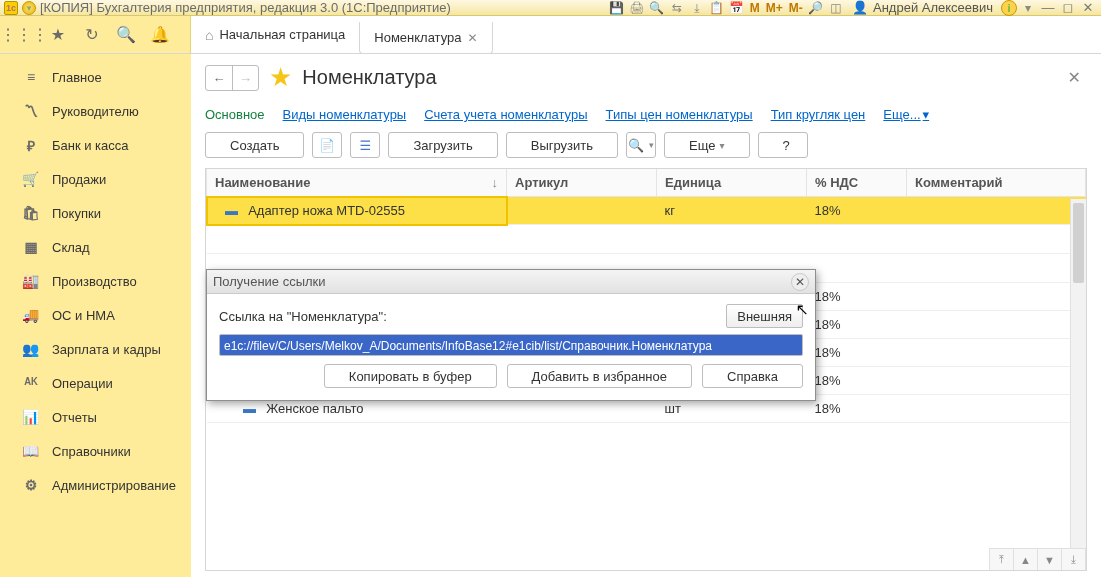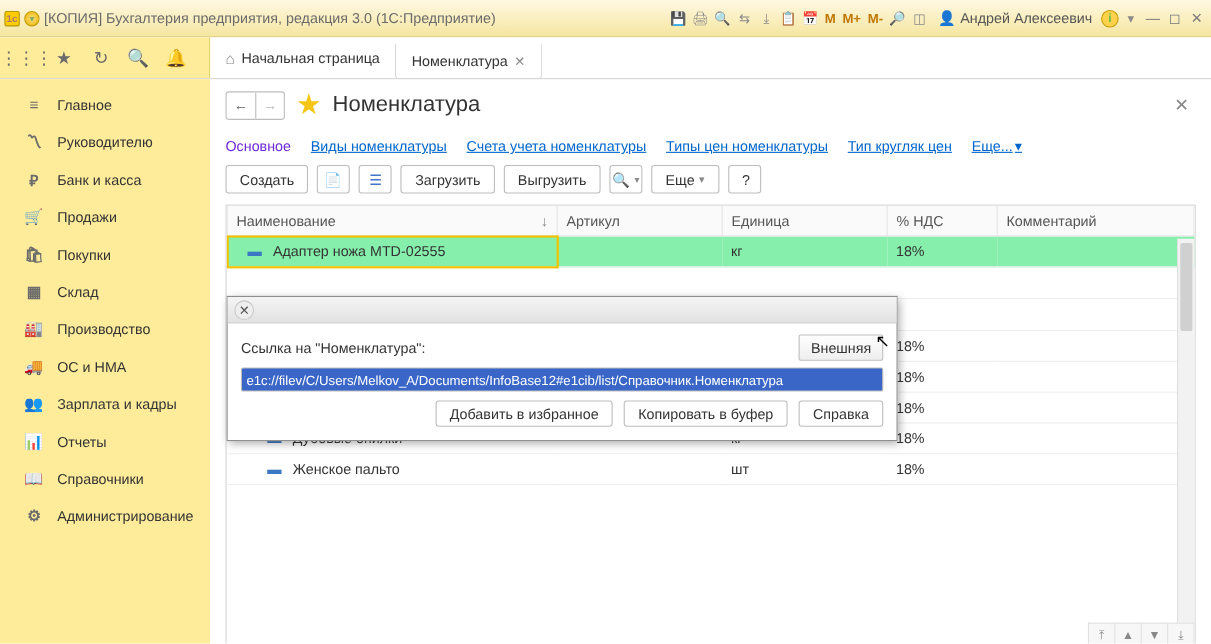--- a/index.html
+++ b/index.html
@@ -1,19 +1,19 @@
 <!DOCTYPE html>
 <html><head>
 <meta charset="utf-8">
 <style>
   * { box-sizing: border-box; margin: 0; padding: 0; font-family: Arial, sans-serif; font-size: 13px; }
   body { background: #fff; color: #333; overflow: hidden; width: 1101px; height: 585px; }
 
   
-  .titlebar { height: 34px; background: linear-gradient(#fff8e2,#f5e6a0); display: flex; align-items: center; padding: 0 4px; border-bottom: 1px solid #d9c76b; }
+  .titlebar { height: 16px; background: linear-gradient(#fff8e2,#f5e6a0); display: flex; align-items: center; padding: 0 4px; border-bottom: 1px solid #d9c76b; }
   .titlebar .left { display: flex; align-items: center; gap: 4px; flex: 1; min-width: 0; }
   .titlebar .title { color: #6b6b6b; white-space: nowrap; overflow: hidden; text-overflow: ellipsis; }
   .titlebar .logo { width: 14px; height: 14px; background: #FFCC00; border: 1px solid #b39700; border-radius: 2px; font-size: 9px; line-height: 12px; text-align: center; font-weight: bold; color: #a77; }
   .titlebar .chev { width: 14px; height: 14px; background: radial-gradient(#ffe17a,#e8b300); border-radius: 50%; border: 1px solid #c69b00; display: flex; align-items: center; justify-content: center; font-size: 9px; color: #8a6; }
   .titlebar .tools { display: flex; align-items: center; gap: 2px; }
   .titlebar .tb { width: 18px; height: 18px; display: flex; align-items: center; justify-content: center; color: #8a8a8a; cursor: pointer; font-size: 12px; }
   .titlebar .mlabel { color: #c07800; font-weight: bold; font-size: 12px; padding: 0 2px; cursor: pointer; }
   .titlebar .user { display: flex; align-items: center; gap: 4px; color: #555; padding: 0 6px; }
   .titlebar .info { width: 16px; height: 16px; border-radius: 50%; background: #ffd24d; border: 1px solid #c69b00; text-align: center; line-height: 14px; font-weight: bold; color: #6b4; font-size: 11px; }
   .titlebar .wbtn { width: 18px; height: 18px; display: flex; align-items: center; justify-content: center; color: #7a7a7a; cursor: pointer; font-size: 13px; }
@@ -39,38 +39,38 @@
   .main .navrow { display: flex; align-items: center; gap: 10px; }
   .navrow .arrows { display: inline-flex; border: 1px solid #bdbdbd; border-radius: 3px; overflow: hidden; }
   .navrow .arrows span { width: 26px; height: 24px; display: flex; align-items: center; justify-content: center; color: #666; cursor: pointer; }
   .navrow .arrows span + span { border-left: 1px solid #bdbdbd; color: #bbb; }
   .navrow .star { color: #f5c518; font-size: 26px; }
   .navrow h1 { font-size: 20px; font-weight: normal; }
   .navrow .closex { margin-left: auto; color: #888; cursor: pointer; font-size: 16px; padding-right: 6px; }
 
   .subnav { display: flex; gap: 18px; margin: 14px 0 10px 0; align-items: center; flex-wrap: wrap; }
   .subnav a { color: #0066cc; text-decoration: underline; cursor: pointer; }
-  .subnav .current { color: #6d28d9; text-decoration: none; }
+  .subnav .current { color: #15803d; text-decoration: none; }
   .subnav .morebox { color: #0066cc; text-decoration: underline; cursor: pointer; display: inline-flex; align-items: center; gap: 2px; }
 
   .toolbar { display: flex; gap: 8px; align-items: center; margin-bottom: 10px; }
-  .btn { border: 1px solid #bdbdbd; background: #fff; border-radius: 3px; height: 26px; padding: 0 12px; display: inline-flex; align-items: center; gap: 4px; cursor: pointer; color: #333; }
+  .btn { border: 1px solid #bdbdbd; background: #fff; border-radius: 3px; height: 26px; padding: 0 24px; display: inline-flex; align-items: center; gap: 4px; cursor: pointer; color: #333; }
   .btn.icon { width: 30px; padding: 0; justify-content: center; color: #1d7a1d; }
   .toolbar .search-wrap { border: 1px solid #bdbdbd; border-radius: 3px; height: 26px; display: flex; align-items: center; width: 220px; }
   .toolbar .search-wrap input { border: none; outline: none; flex: 1; padding: 0 8px; color: #666; background: transparent; }
   .toolbar .search-wrap .clear { width: 22px; text-align: center; color: #888; border-left: 1px solid #e0e0e0; cursor: pointer; }
   .toolbar .qmark { width: 30px; }
 
   
   .tablewrap { flex: 1; border: 1px solid #d6d6d6; position: relative; overflow: hidden; }
   table { width: 100%; border-collapse: collapse; }
-  th { background: #fafafa; border: 1px solid #e4e4e4; border-top: none; text-align: left; font-weight: normal; padding: 6px 8px; color: #555; }
+  th { background: #fafafa; border: 1px solid #e4e4e4; border-top: none; text-align: left; font-weight: bold; padding: 6px 8px; color: #555; }
   th .sort { float: right; color: #888; }
   td { border-bottom: 1px solid #eee; padding: 6px 8px; }
-  tr.selected td { background: #86efac; margin-left: 24px; }
+  tr.selected td { background: #fde047; margin-left: 24px; }
   tr.selected td.namecell { outline: 2px solid #f2c200; outline-offset: -1px; }
   .folder, .dash { display: inline-block; width: 14px; text-align: center; margin-right: 6px; color: #3a78c3; font-weight: bold; }
 
   
   .col-name { width: 300px; }
   .col-art  { width: 150px; }
   .col-unit { width: 150px; }
   .col-vat  { width: 100px; }
   .col-comm {}
 
@@ -181,20 +181,24 @@
       </div>
       <div class="item">
         <span class="ic">🚚</span>
                <span>ОС и НМА</span>
       </div>
       <div class="item">
         <span class="ic">👥</span>
                <span>Зарплата и кадры</span>
       </div>
       <div class="item">
+        <span class="ic">ᴬᴷ</span>
+               <span>Операции</span>
+      </div>
+      <div class="item">
         <span class="ic">📊</span>
                <span>Отчеты</span>
       </div>
       <div class="item">
         <span class="ic">📖</span>
                <span>Справочники</span>
       </div>
       <div class="item">
         <span class="ic">⚙</span>
                <span>Администрирование</span>
@@ -332,30 +336,31 @@
         <span>▲</span>
         <span>▼</span>
         <span>⤓</span>
       </div>
     </div>
   </div>
 </div>
 
 <div class="dialog">
   <div class="dtitle">
+    <span class="txt">Получение ссылки</span>
     <span class="x">✕</span>
   </div>
   <div class="dbody">
     <div class="lblrow">
       <span class="lbl">Ссылка на "Номенклатура":</span>
       <span class="extbtn">
         <span>Внешняя</span>
       </span>
       <span class="cursor-arrow" style="right:6px;top:30px">↖</span>
     </div>
     <div class="url">e1c://filev/C/Users/Melkov_A/Documents/InfoBase12#e1cib/list/Справочник.Номенклатура</div>
     <div class="dbtns">
+      <span class="btn">Копировать в буфер</span>
       <span class="btn">Добавить в избранное</span>
-      <span class="btn">Копировать в буфер</span>
       <span class="btn">Справка</span>
     </div>
   </div>
 </div>
 
 </body></html>

